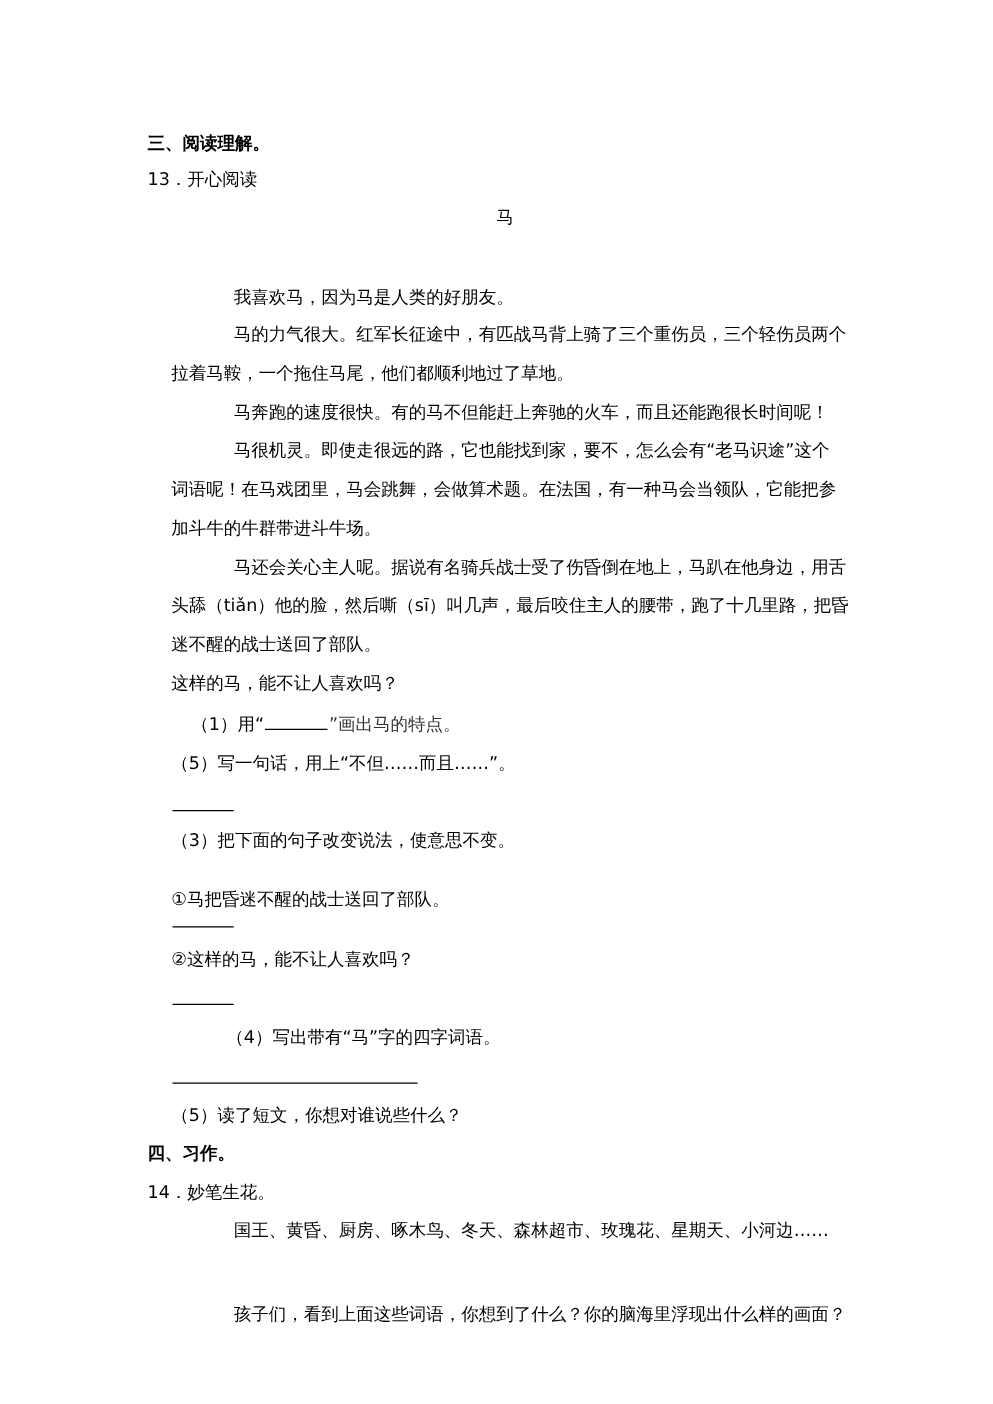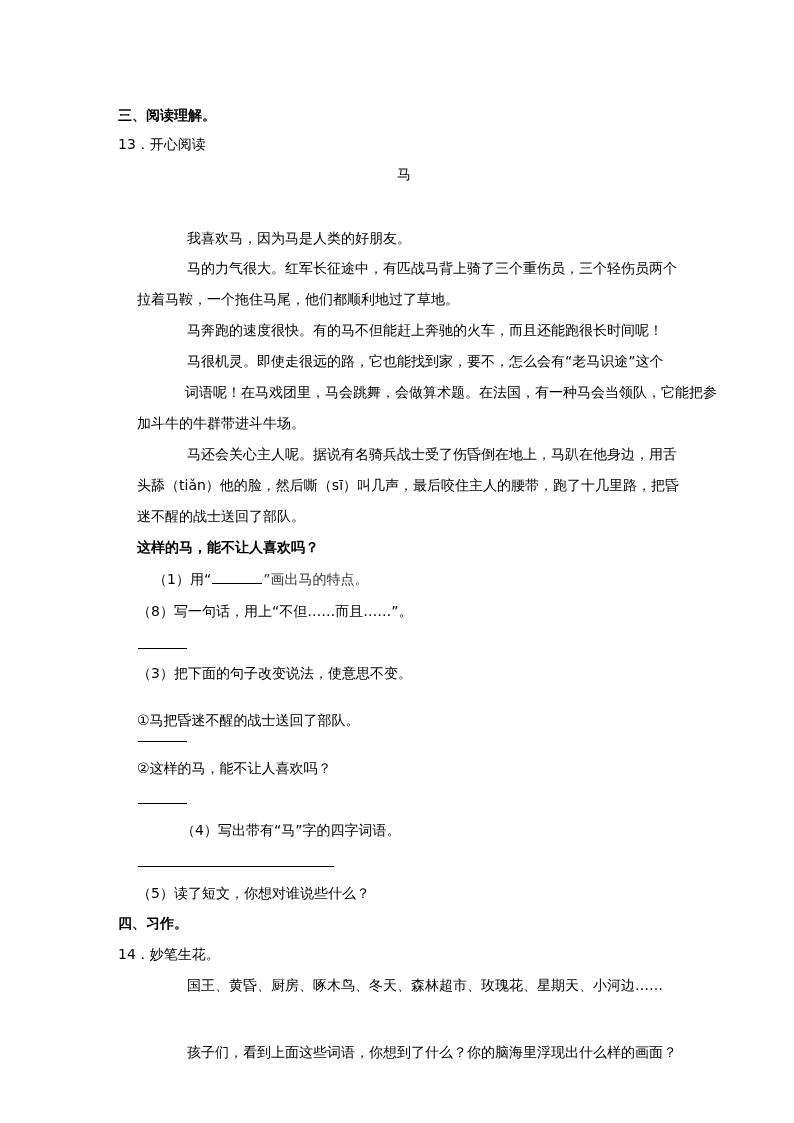--- a/index.html
+++ b/index.html
@@ -25,34 +25,34 @@
   <div class="line" style="left:397px; top:166px;">马</div>
 
   <div class="line" style="left:187px; top:230px;">我喜欢马，因为马是人类的好朋友。</div>
 
   <div class="line" style="left:187px; top:260px;">马的力气很大。红军长征途中，有匹战马背上骑了三个重伤员，三个轻伤员两个</div>
   <div class="line" style="left:137px; top:291px;">拉着马鞍，一个拖住马尾，他们都顺利地过了草地。</div>
 
   <div class="line" style="left:187px; top:322px;">马奔跑的速度很快。有的马不但能赶上奔驰的火车，而且还能跑很长时间呢！</div>
 
   <div class="line" style="left:187px; top:353px;">马很机灵。即使走很远的路，它也能找到家，要不，怎么会有“老马识途”这个</div>
-  <div class="line" style="left:137px; top:384px;margin-left:48px;">词语呢！在马戏团里，马会跳舞，会做算术题。在法国，有一种马会当领队，它能把参</div>
+  <div class="line" style="left:137px; top:384px;">词语呢！在马戏团里，马会跳舞，会做算术题。在法国，有一种马会当领队，它能把参</div>
   <div class="line" style="left:137px; top:415px;">加斗牛的牛群带进斗牛场。</div>
 
   <div class="line" style="left:187px; top:446px;">马还会关心主人呢。据说有名骑兵战士受了伤昏倒在地上，马趴在他身边，用舌</div>
   <div class="line" style="left:137px; top:477px;">头舔（tiǎn）他的脸，然后嘶（sī）叫几声，最后咬住主人的腰带，跑了十几里路，把昏</div>
   <div class="line" style="left:137px; top:508px;">迷不醒的战士送回了部队。</div>
 
-  <div class="line" style="left:137px; top:539px;font-weight:bold;">这样的马，能不让人喜欢吗？</div>
+  <div class="line" style="left:137px; top:539px;">这样的马，能不让人喜欢吗？</div>
 
   <div class="line" style="left:137px; top:571px;margin-left:16px;">
     <span>（1）用“</span><span class="inline-blank"></span><span class="gray">”画出马的特点。</span>
   </div>
 
-  <div class="line" style="left:137px; top:603px;">（8）写一句话，用上“不但……而且……”。</div>
+  <div class="line" style="left:137px; top:603px;">（5）写一句话，用上“不但……而且……”。</div>
   <div class="blank" style="left:138px; top:648px; width:49px;"></div>
 
   <div class="line" style="left:137px; top:665px;">（3）把下面的句子改变说法，使意思不变。</div>
 
   <div class="line" style="left:137px; top:712px;">①马把昏迷不醒的战士送回了部队。</div>
   <div class="blank" style="left:138px; top:741px; width:49px;"></div>
 
   <div class="line" style="left:137px; top:760px;">②这样的马，能不让人喜欢吗？</div>
   <div class="blank" style="left:138px; top:803px; width:49px;"></div>
 

